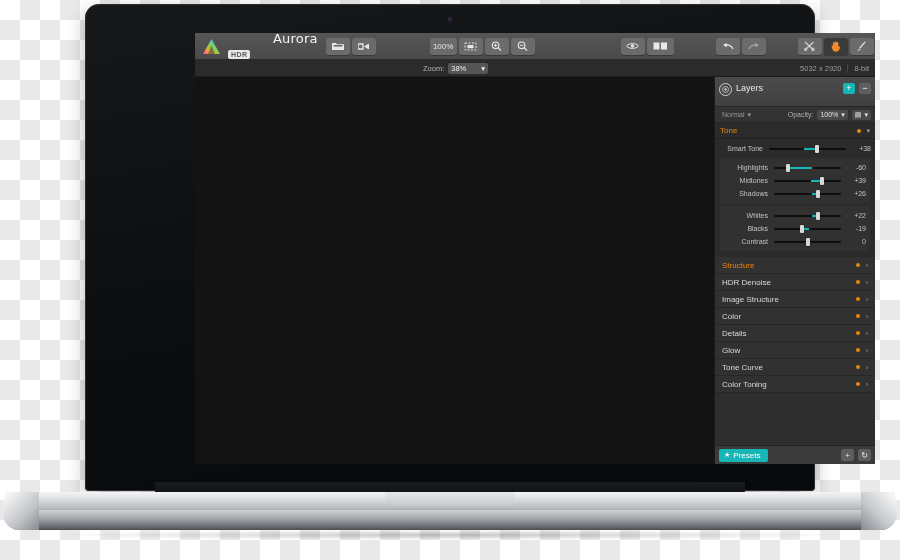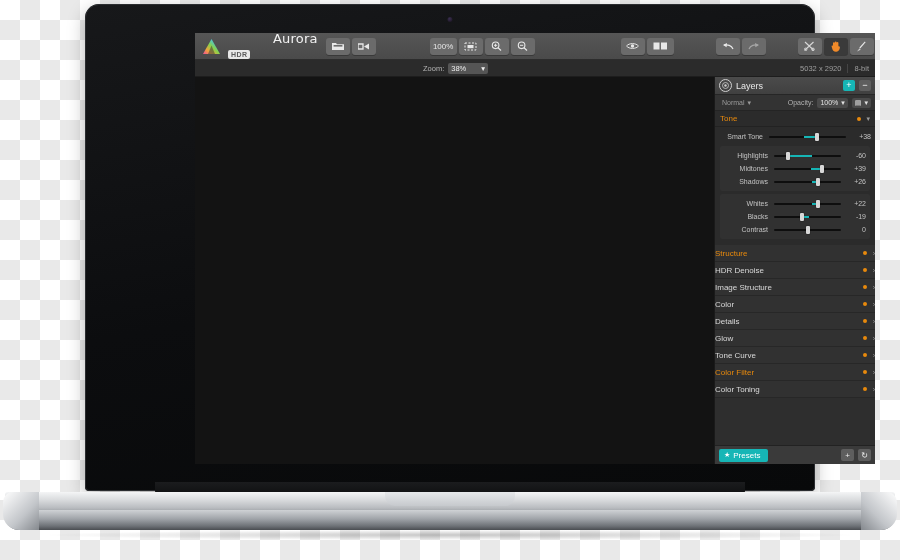--- a/index.html
+++ b/index.html
@@ -121,21 +121,21 @@
 
   .body{flex:1;display:flex;min-height:0;}
   .canvas{flex:1;background:#131313;}
 
   
   .panel{
     width:160px;flex:0 0 160px;background:#2e2e2e;display:flex;flex-direction:column;
     border-left:1px solid #1a1a1a;
   }
   .panel-head{
-    height:17px;display:flex;align-items:center;gap:4px;padding:0 4px;
+    height:17px;display:flex;gap:4px;padding:6px 4px;
     background:linear-gradient(#4b4b4b,#404040);border-bottom:1px solid #262626;
   }
   .panel-head .ttl{font-size:9px;color:#e9e9e9;flex:1;}
   .circ-icon{
     width:11px;height:11px;border-radius:50%;border:1px solid #cfcfcf;
     display:flex;align-items:center;justify-content:center;
   }
   .sq{width:12px;height:11px;border-radius:2px;display:flex;align-items:center;justify-content:center;
       font-size:9px;line-height:1;color:#fff;}
   .sq.teal{background:#16b6b6;}
@@ -187,21 +187,21 @@
   }
   .fill{position:absolute;top:0;height:2px;background:#16b6b6;}
   .knob{
     position:absolute;top:-3px;width:4px;height:8px;background:#d8d8d8;border-radius:1px;
     box-shadow:0 0 1px #000;
   }
   .sval{width:20px;text-align:right;font-size:7px;color:#c2c2c2;padding-left:5px;}
 
   .filters{flex:1;overflow:hidden;background:#2e2e2e;}
   .frow{
-    height:16px;display:flex;align-items:center;padding:0 0;
+    height:16px;display:flex;align-items:center;padding:0 7px;
     border-bottom:1px solid #272727;background:#313131;
   }
   .frow .fname{flex:1;font-size:8px;color:#d9d9d9;}
   .frow.active .fname{color:#e8890c;}
   .fdot{width:4px;height:4px;border-radius:50%;background:#e8890c;margin-right:6px;}
   .farrow{font-size:7px;color:#9a9a9a;}
 
   .presetbar{
     height:18px;flex:0 0 18px;display:flex;align-items:center;padding:0 4px;gap:4px;
     background:#3a3a3a;border-top:1px solid #222;
@@ -534,25 +534,20 @@
                 <div class="frow">
                   <span class="fname">Glow</span>
                   <span class="fdot"></span>
                   <span class="farrow">›</span>
                 </div>
                 <div class="frow">
                   <span class="fname">Tone Curve</span>
                   <span class="fdot"></span>
                   <span class="farrow">›</span>
                 </div>
-                <div class="frow active">
-                  <span class="fname">Color Filter</span>
-                  <span class="fdot"></span>
-                  <span class="farrow">›</span>
-                </div>
                 <div class="frow">
                   <span class="fname">Color Toning</span>
                   <span class="fdot"></span>
                   <span class="farrow">›</span>
                 </div>
               </div>
 
             <div class="presetbar">
               <span class="preset-btn">
                 <span class="star">★</span>

